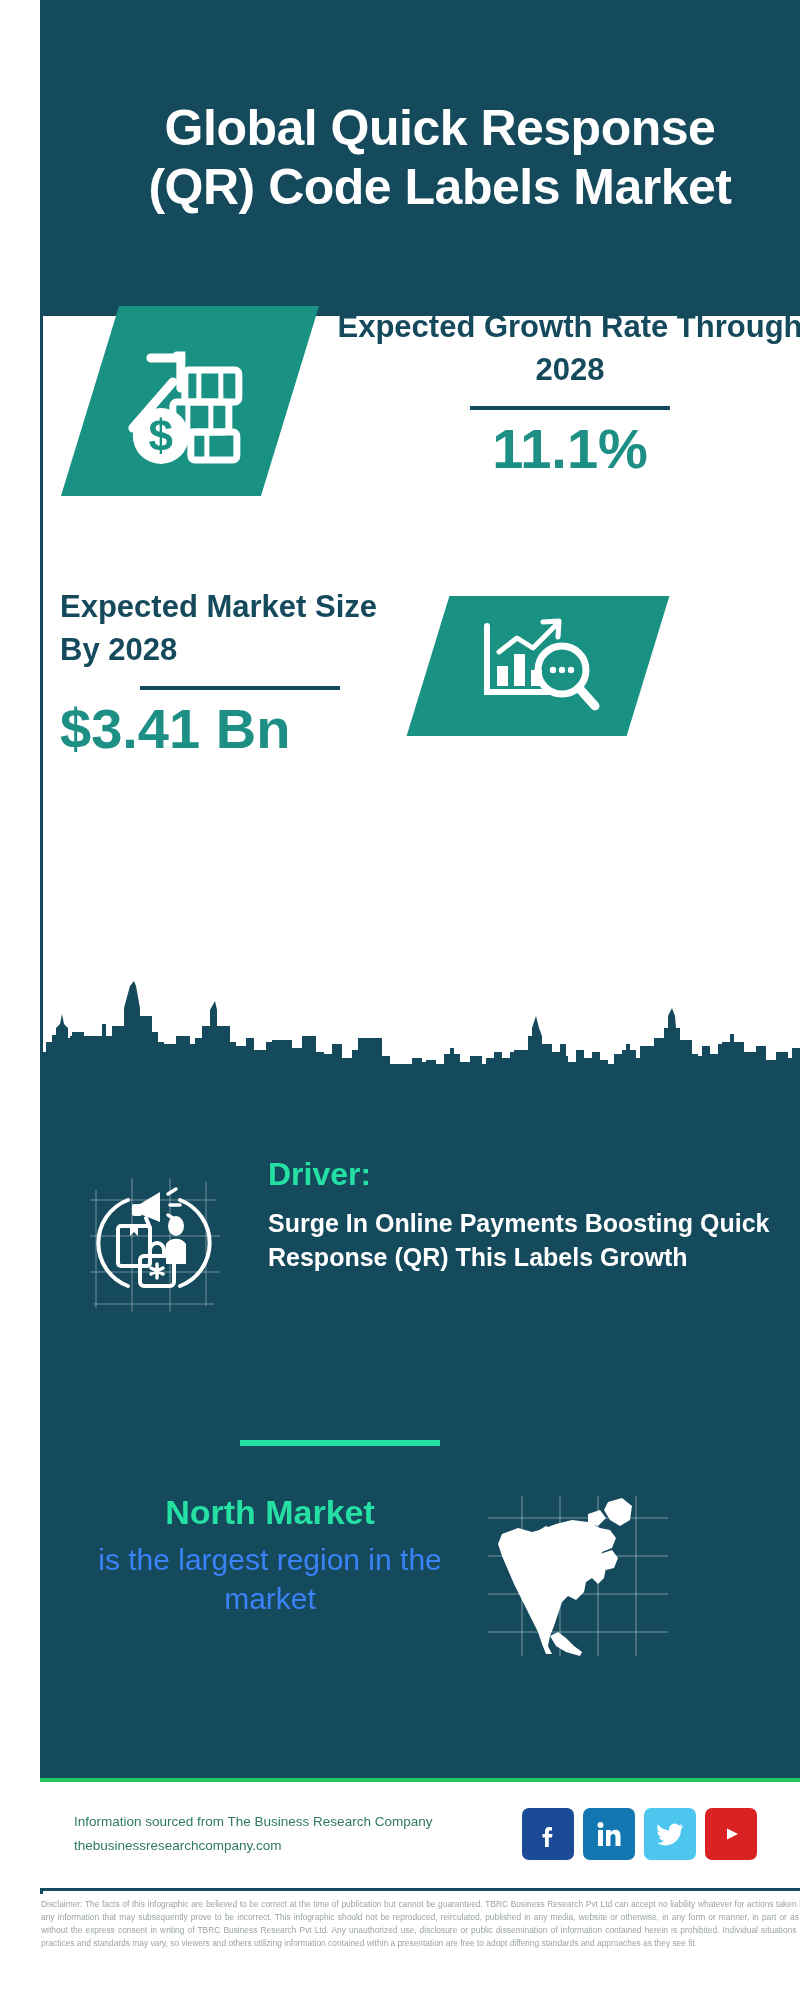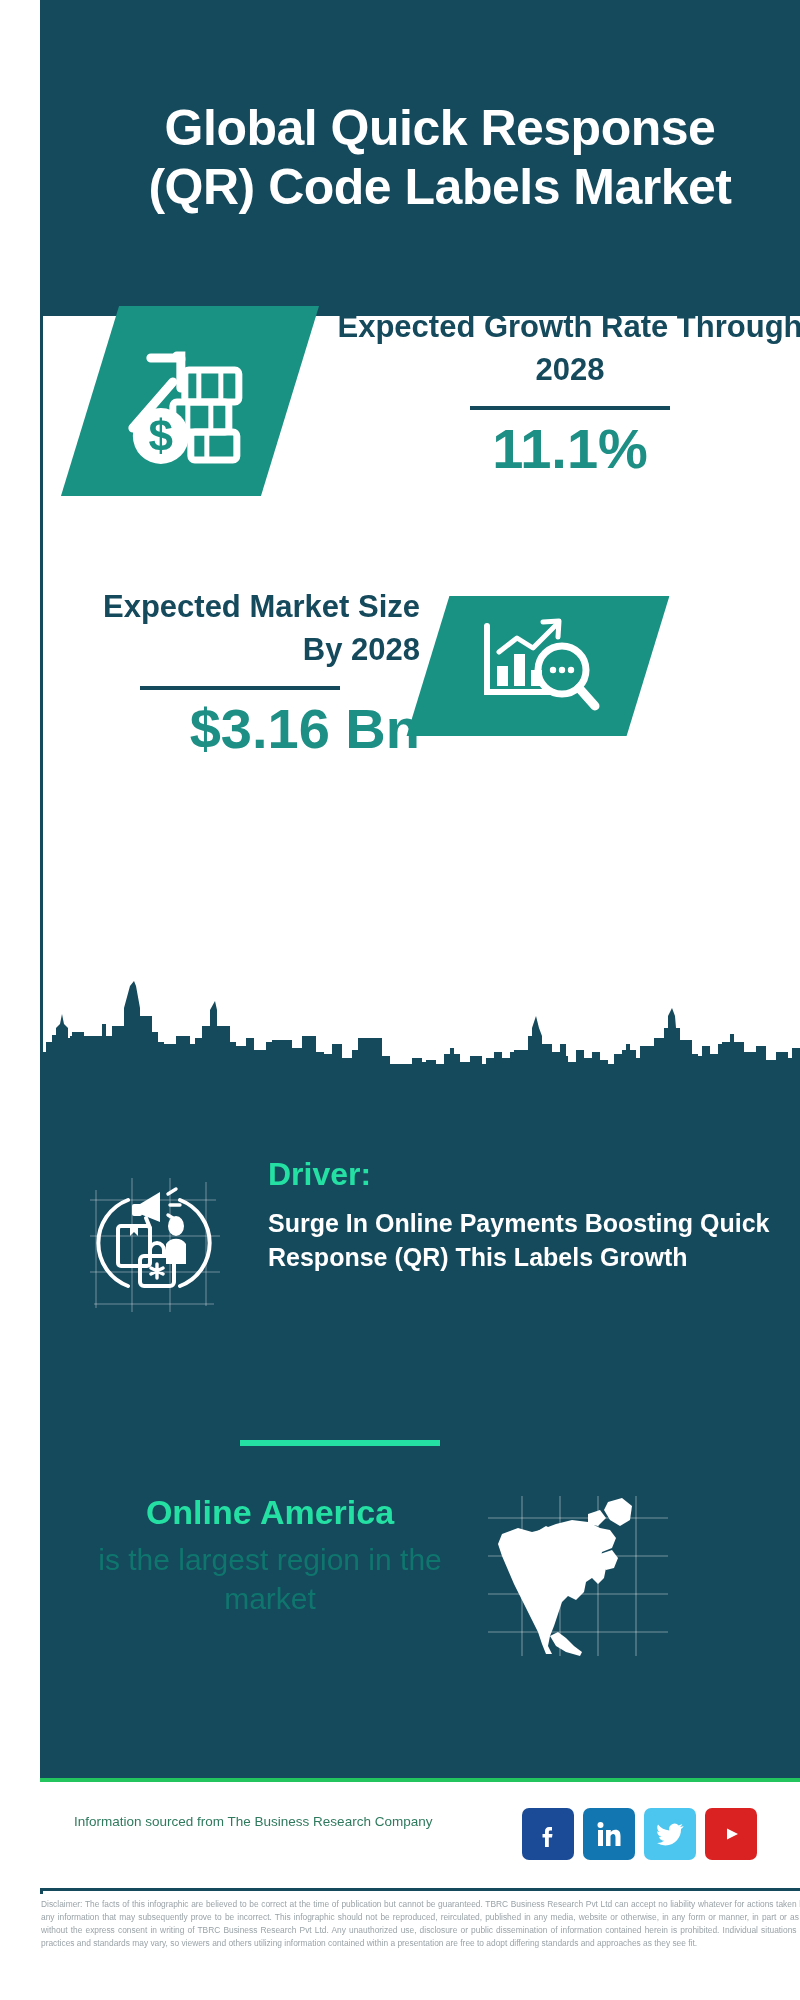--- a/index.html
+++ b/index.html
@@ -52,21 +52,21 @@
   
   .stat2 {
     position:absolute; left:0; top:586px; width:800px; height:200px;
   }
   .badge2 {
     left:388px; top:10px; width:220px; height:140px;
     transform: skewX(-17deg);
   }
   .badge2 .glyph { transform: skewX(17deg); }
   .stat2-text {
-    position:absolute; left:20px; top:0px; width:360px; text-align:right;
+    position:absolute; left:20px; top:0px; width:360px; text-align:left;
   }
 
   
   .darkpanel {
     position:absolute; left:0; top:1064px; width:800px; height:714px;
     background:#15495c;
   }
   .skyline {
     position:absolute; left:0; top:980px; width:800px; height:90px;
   }
@@ -97,21 +97,21 @@
   .region-wrap {
     position:absolute; left:0; top:1490px; width:800px; height:220px;
   }
   .region-text {
     position:absolute; left:20px; top:0; width:420px; text-align:center;
   }
   .region-name {
     color:#25e0a3; font-size:34px; font-weight:bold; line-height:1.3;
   }
   .region-sub {
-    color:#0f766e; font-size:30px; line-height:1.3; margin-top:6px;
+    color:#3b82f6; font-size:30px; line-height:1.3; margin-top:6px;
   }
   .region-map {
     position:absolute; left:448px; top:6px; width:180px; height:160px;
   }
 
   
   .footer {
     position:absolute; left:0; top:1778px; width:800px; height:110px;
     background:#ffffff; border-top:4px solid #22c55e;
   }
@@ -176,21 +176,21 @@
       <div class="stat-label">Expected Growth Rate Through 2028</div>
       <div class="stat-rule"></div>
       <div class="stat-value">11.1%</div>
     </div>
   </div>
 
   <div class="stat2">
     <div class="stat2-text">
       <div class="stat-label">Expected Market Size By 2028</div>
       <div class="stat-rule"></div>
-      <div class="stat-value">$3.16 Bn</div>
+      <div class="stat-value">$3.41 Bn</div>
     </div>
     <div class="para-badge badge2">
       <span class="glyph">
         <svg width="130" height="112" viewBox="0 0 130 112" fill="none">
           <path d="M14 18 L14 84 L80 84" stroke="#ffffff" stroke-width="6" stroke-linecap="round"></path>
           <rect x="24" y="58" width="11" height="20" fill="#ffffff"></rect>
           <rect x="41" y="46" width="11" height="32" fill="#ffffff"></rect>
           <rect x="58" y="62" width="11" height="16" fill="#ffffff"></rect>
           <path d="M26 44 L44 30 L60 40 L84 16" stroke="#ffffff" stroke-width="5" stroke-linecap="round" stroke-linejoin="round"></path>
           <path d="M70 14 L86 13 L85 29" stroke="#ffffff" stroke-width="5" stroke-linecap="round" stroke-linejoin="round"></path>
@@ -265,21 +265,21 @@
     <div class="driver-text">
       <div class="driver-head">Driver:</div>
       <div class="driver-body">Surge In Online Payments Boosting Quick Response (QR) This Labels Growth</div>
     </div>
   </div>
 
   <div class="green-rule"></div>
 
   <div class="region-wrap">
     <div class="region-text">
-      <div class="region-name">Online America</div>
+      <div class="region-name">North Market</div>
       <div class="region-sub">is the largest region in the market</div>
     </div>
     <div class="region-map">
       <svg width="180" height="160" viewBox="0 0 180 160" fill="none">
         <g stroke="rgba(255,255,255,0.28)" stroke-width="1.6">
           <line x1="34" y1="0" x2="34" y2="160"></line>
           <line x1="72" y1="0" x2="72" y2="160"></line>
           <line x1="110" y1="0" x2="110" y2="160"></line>
           <line x1="148" y1="0" x2="148" y2="160"></line>
           <line x1="0" y1="22" x2="180" y2="22"></line>
@@ -293,20 +293,21 @@
         <path fill="#ffffff" d="M14 38 L30 32 L44 36 L52 34 L68 28 L84 24 L100 26 L112 32 L122 34 L128 42 L124 52 L114 56 L112 66 L118 72 L116 82 L110 88 L104 82 L98 86 L96 96 L88 104 L80 100 L74 106 L70 118 L66 130 L62 140 L60 150 L64 158 L58 158 L54 148 L50 136 L44 124 L38 112 L32 100 L26 88 L20 74 L14 60 L10 48 Z"></path>
         <path fill="#ffffff" d="M112 58 L124 54 L130 62 L126 72 L118 74 L112 68 Z"></path>
         <path fill="#ffffff" d="M62 140 L70 136 L78 142 L86 150 L94 156 L92 160 L78 156 L68 150 Z"></path>
       </svg>
     </div>
   </div>
 
   <div class="footer">
     <div class="footer-src">
       <div>Information sourced from The Business Research Company</div>
+      <div>thebusinessresearchcompany.com</div>
     </div>
     <div class="social">
       <div class="sicon s-fb">
         <svg width="30" height="30" viewBox="0 0 30 30">
             <path fill="#ffffff" d="M19 8h-3c-2.5 0-4 1.7-4 4.3V15h-2.5v3.4H12V28h3.8v-9.6H19l.5-3.4h-3.7v-2c0-1 .4-1.6 1.6-1.6H19z"></path>
           </svg>
       </div>
       <div class="sicon s-li">
         <svg width="30" height="30" viewBox="0 0 30 30">
             <rect x="4" y="11" width="5" height="16" fill="#ffffff"></rect>

